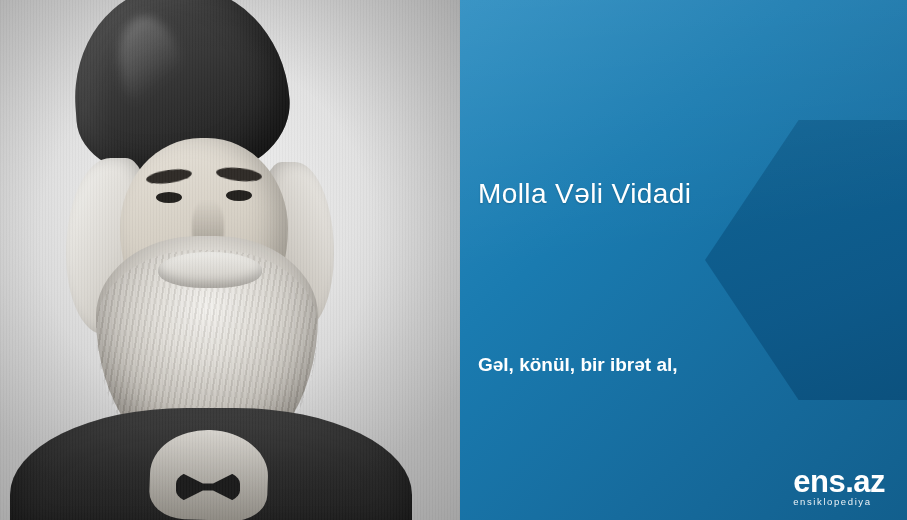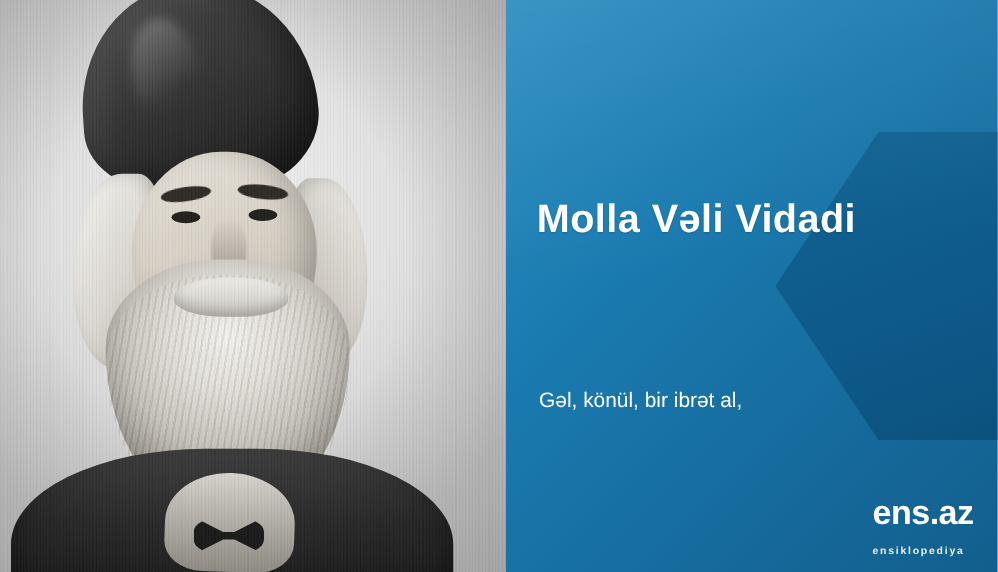--- a/index.html
+++ b/index.html
@@ -242,35 +242,34 @@
     transform: rotate(-8deg);
     pointer-events: none;
   }
 
   .title {
     position: absolute;
     left: 18px;
     top: 176px;
     width: 400px;
     color: #ffffff;
-    font-size: 36px;
-    font-weight: bold;
+    font-size: 28px;
+    font-weight: normal;
     line-height: 1.28;
     letter-spacing: 0.4px;
     text-shadow: 0 1px 2px rgba(0,0,0,0.18);
-    margin-left: 10px;
   }
   .subtitle {
     position: absolute;
-    left: 30px;
+    left: 18px;
     top: 355px;
     width: 400px;
     color: #ffffff;
     font-size: 19px;
-    font-weight: normal;
+    font-weight: bold;
     line-height: 1.0;
   }
   .subtitle-line { margin-bottom: 22px; }
 
   
   .logo {
     position: absolute;
     right: 22px;
     bottom: 14px;
     text-align: left;
@@ -279,23 +278,22 @@
   }
   .logo-main {
     font-size: 31px;
     font-weight: bold;
     letter-spacing: -0.5px;
     display: inline-block;
   }
   .logo-sub {
     font-size: 9.5px;
     letter-spacing: 1.6px;
-    margin-top: 16px;
+    margin-top: 0;
     opacity: 0.92;
-    font-weight: bold;
   }
 </style>
 </head>
 <body>
 
 <div class="canvas">
 
   <div class="portrait-panel">
     <div class="portrait-bg"></div>
 

